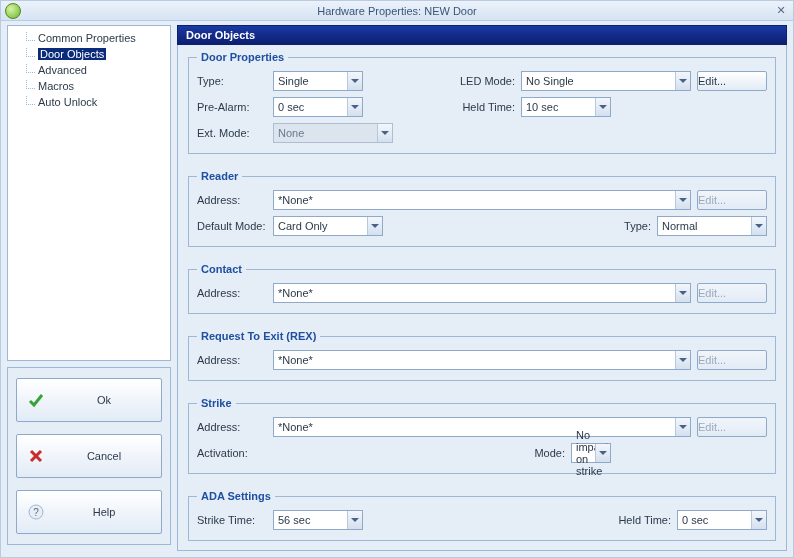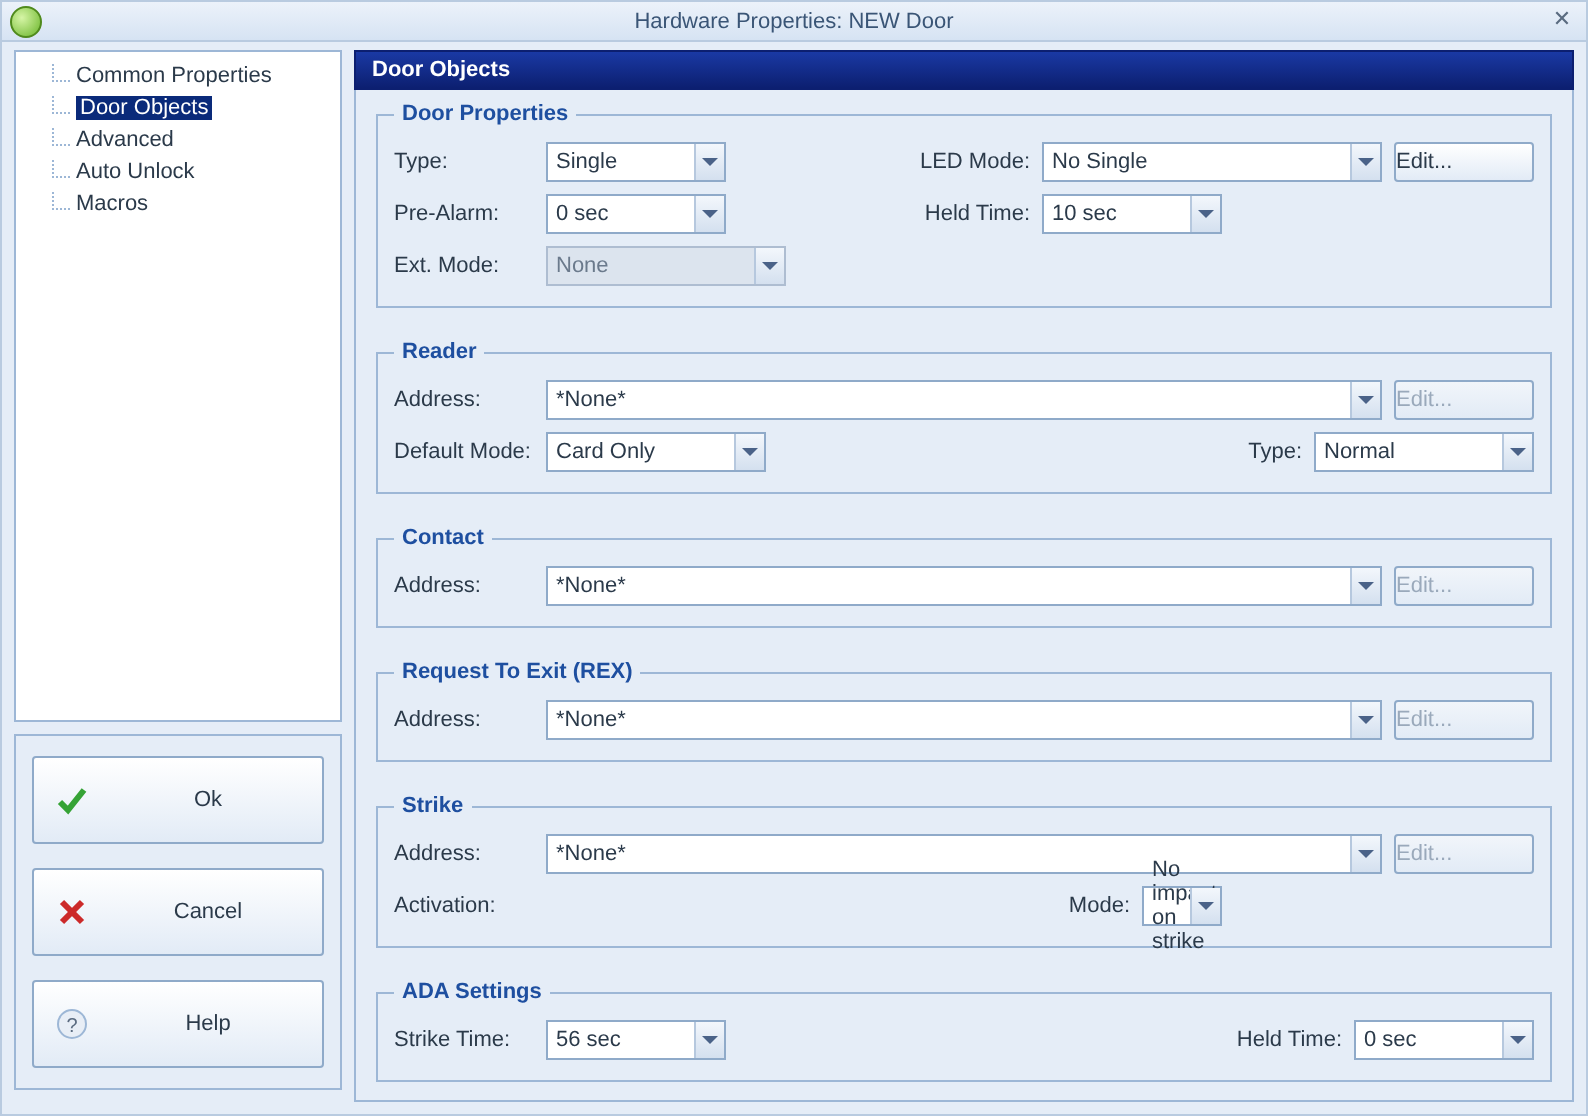--- a/index.html
+++ b/index.html
@@ -48,22 +48,22 @@
     <div class="title">Hardware Properties: NEW Door</div>
     <div class="close">✕</div>
   </div>
 
   <div class="content">
     <div class="navpanel">
       <div class="navlist">
         <div class="item"><span>Common Properties</span></div>
         <div class="item selected"><span>Door Objects</span></div>
         <div class="item"><span>Advanced</span></div>
+        <div class="item"><span>Macros</span></div>
         <div class="item"><span>Auto Unlock</span></div>
-        <div class="item"><span>Macros</span></div>
       </div>
       <div class="buttonbox">
         <div class="bigbtn">
           <span class="icon">
               <svg width="18" height="18" viewBox="0 0 18 18">
                 <polyline class="check" points="3,10 7,14 15,4"></polyline>
               </svg>
             </span>
           <span class="label">Ok</span>
         </div>

